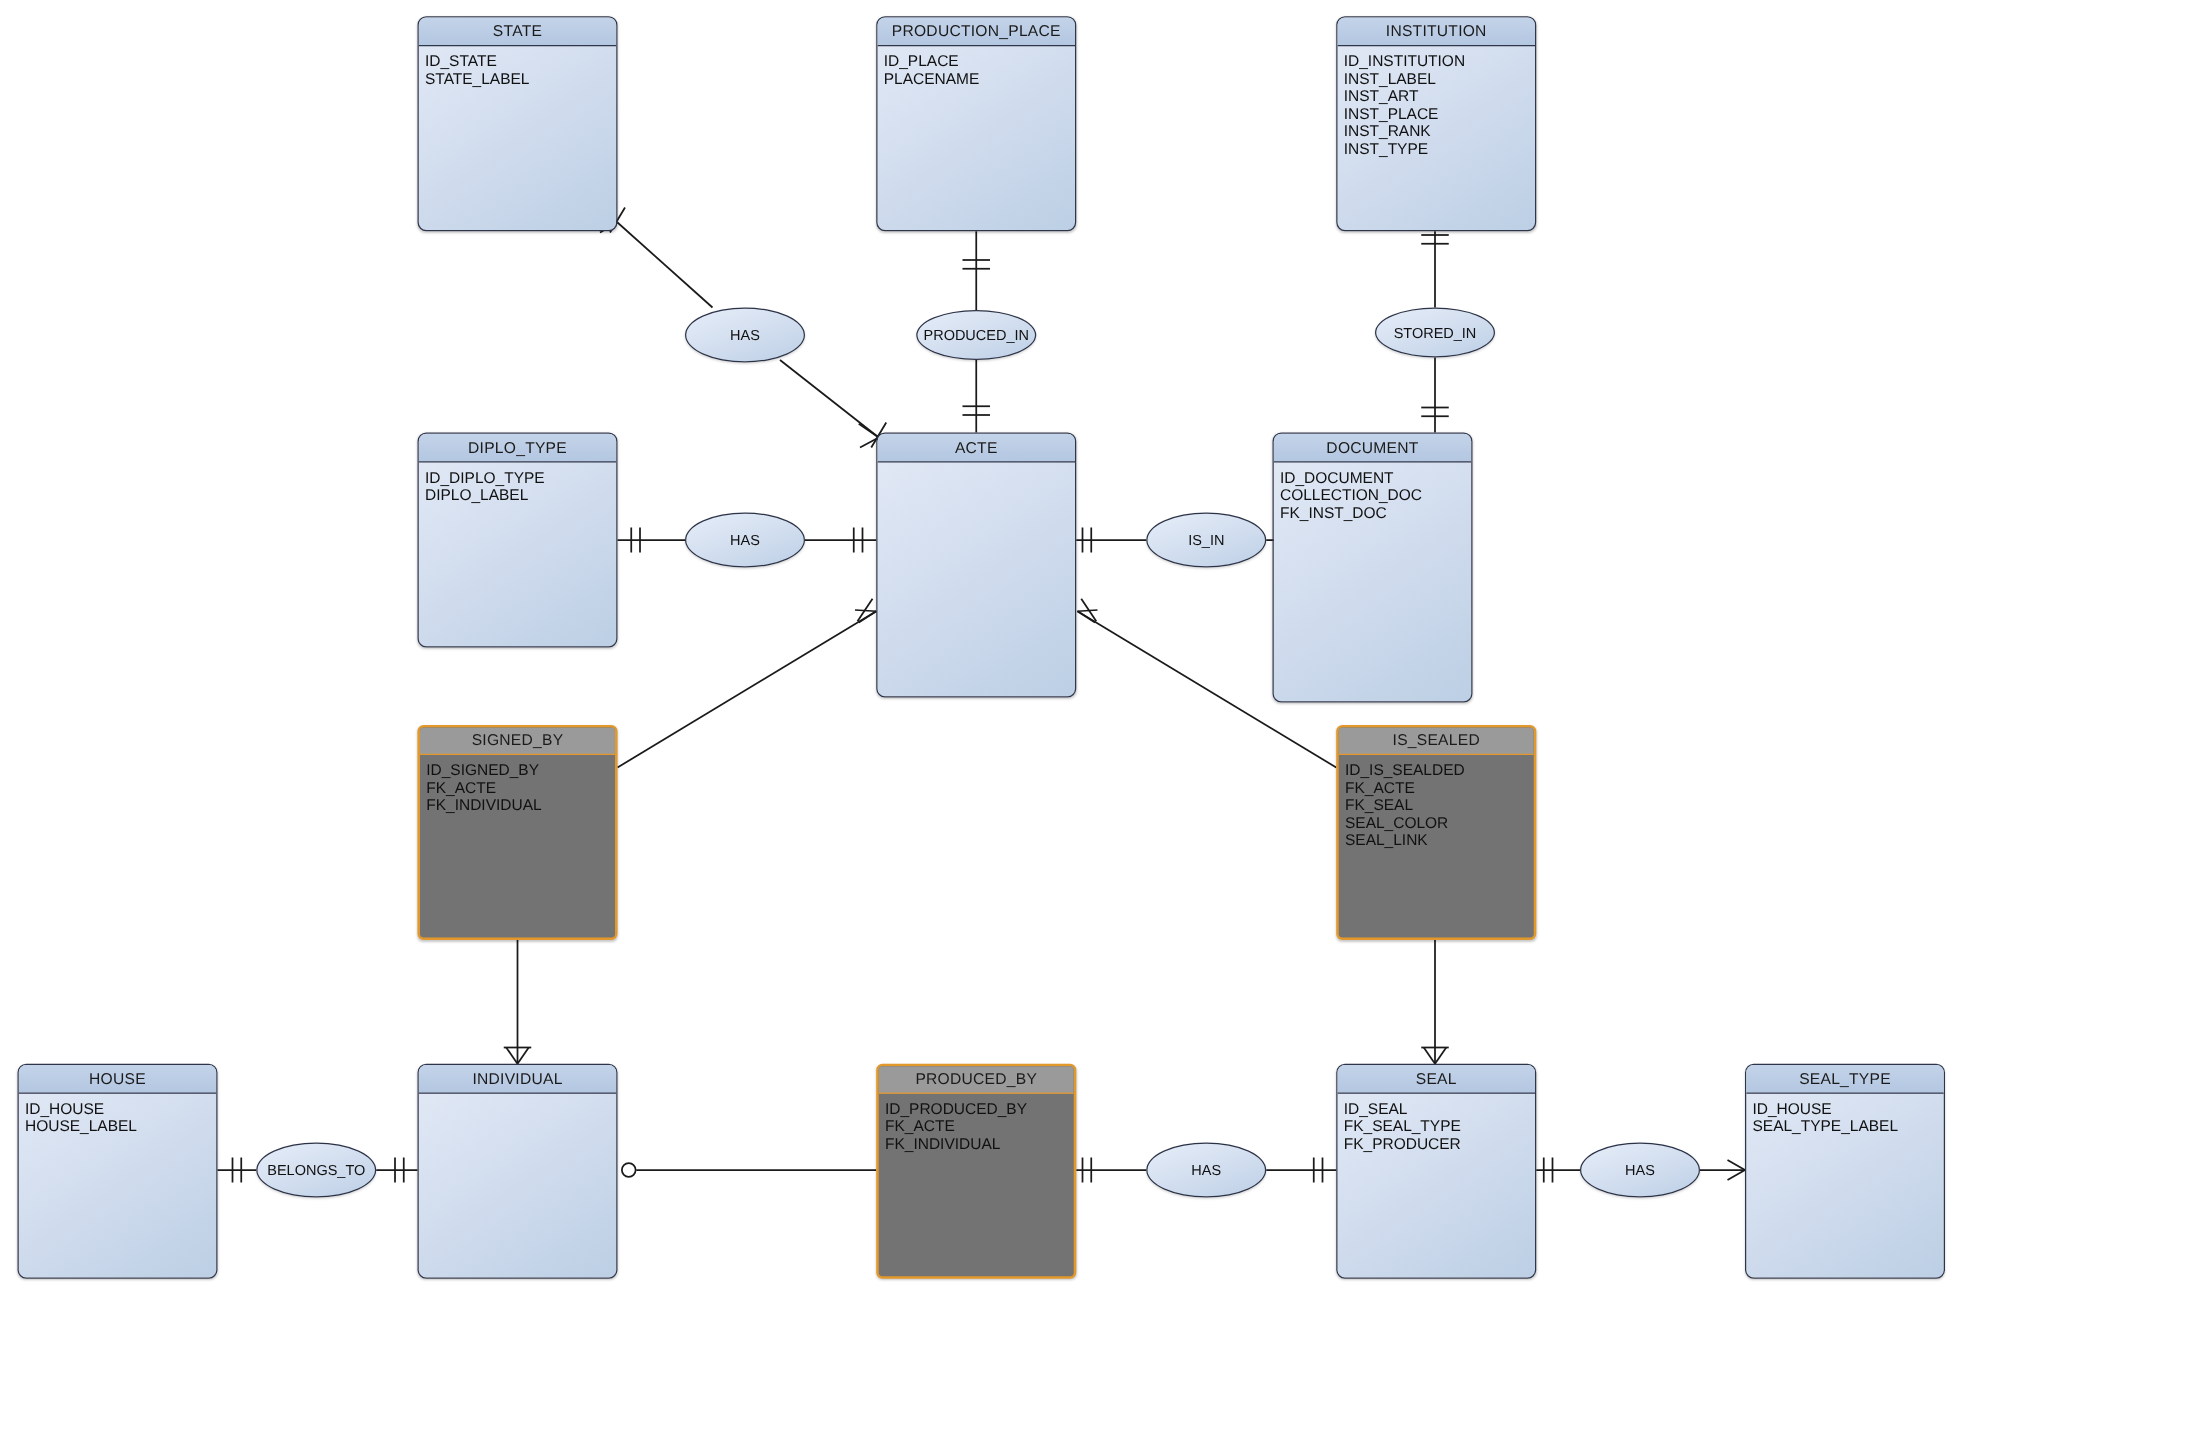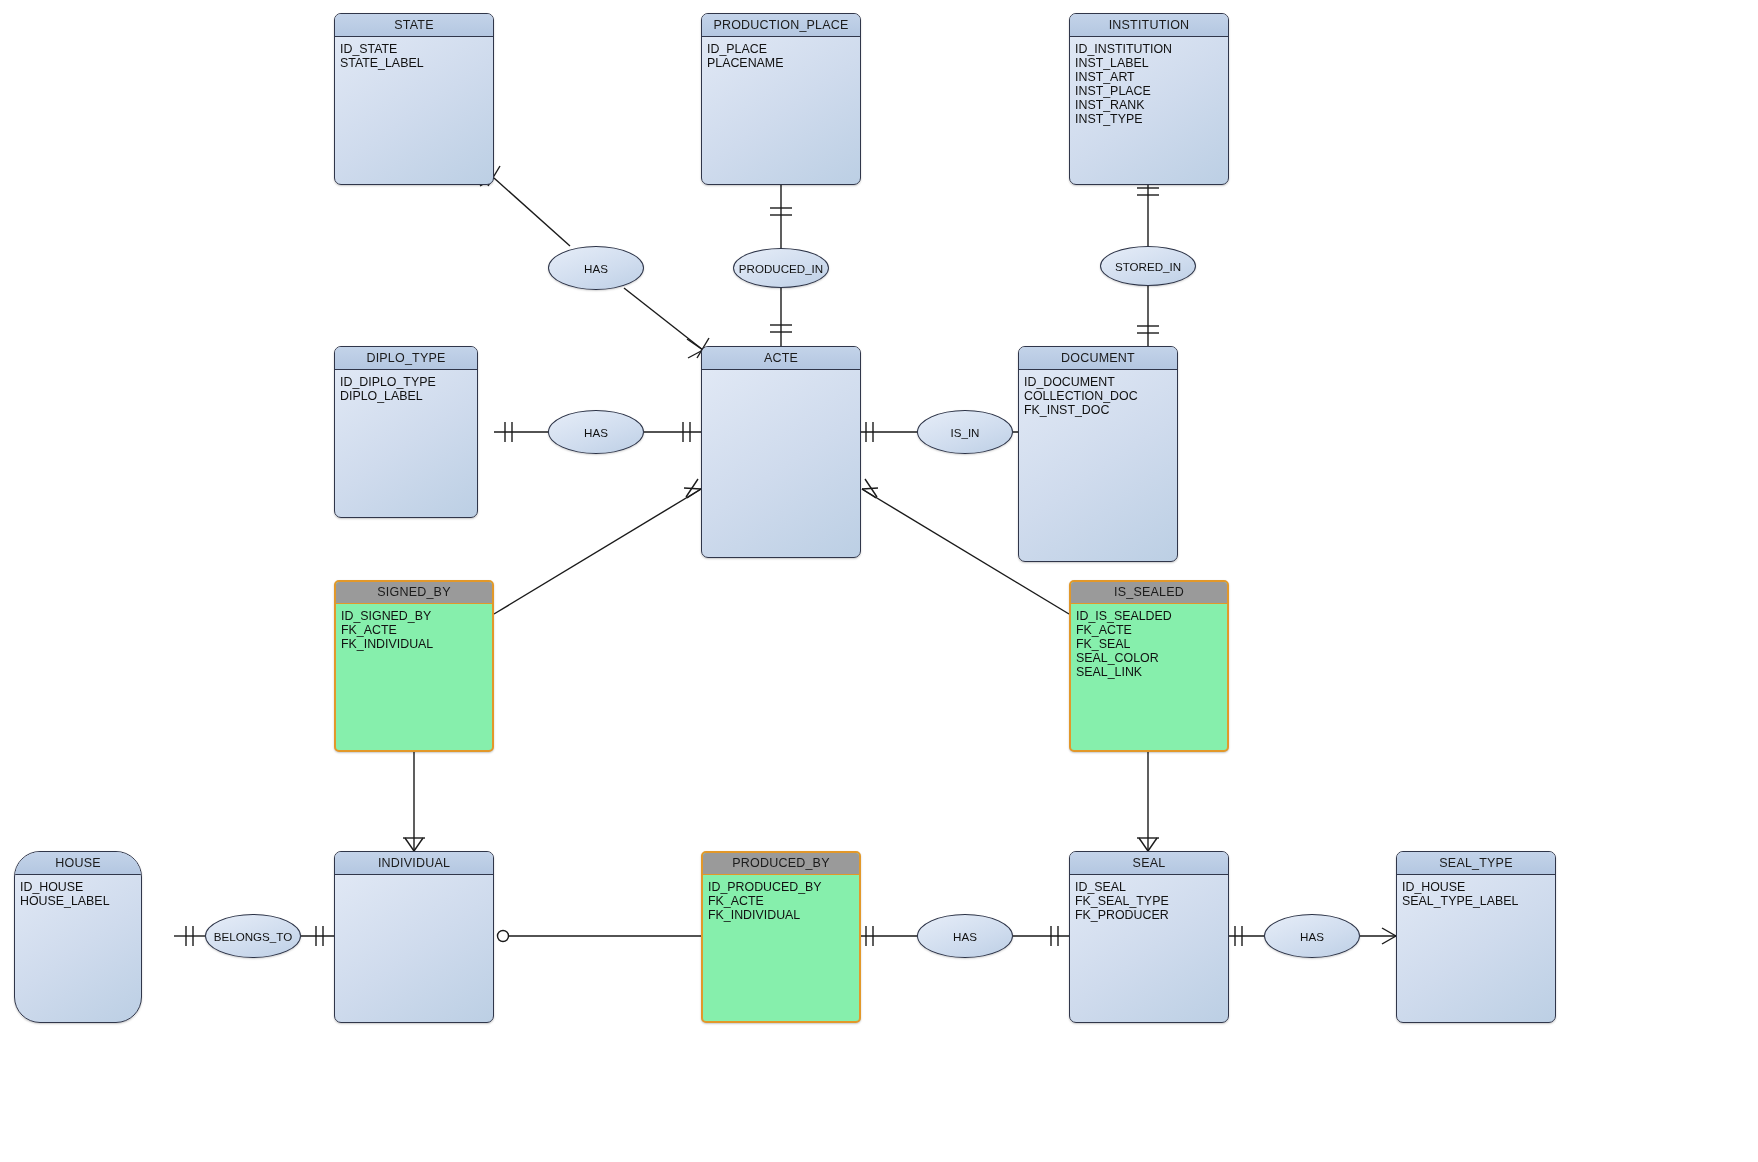--- a/index.html
+++ b/index.html
@@ -45,21 +45,21 @@
     padding: 5px 0 0 5px;
   }
   .entity .attr {
     font-size: 12.4px;
     line-height: 14.1px;
     color: #111111;
     white-space: nowrap;
   }
   .entity.assoc {
     border: 2px solid #e2982a;
-    background: #86efac;
+    background: #737373;
     border-radius: 5px;
   }
   .entity.assoc .ehead {
     background: #9a9a9a;
     border-bottom: 1px solid #e2982a;
     height: 21px;
     line-height: 21px;
   }
   .rel {
     position: absolute;
@@ -195,21 +195,21 @@
         <div class="ehead">INSTITUTION</div>
         <div class="ebody">
           <div class="attr">ID_INSTITUTION</div>
           <div class="attr">INST_LABEL</div>
           <div class="attr">INST_ART</div>
           <div class="attr">INST_PLACE</div>
           <div class="attr">INST_RANK</div>
           <div class="attr">INST_TYPE</div>
         </div>
       </div>
-      <div class="entity" style="left: 334px; top: 346px; width: 144px; height: 172px;">
+      <div class="entity" style="left: 334px; top: 346px; width: 160px; height: 172px;">
         <div class="ehead">DIPLO_TYPE</div>
         <div class="ebody">
           <div class="attr">ID_DIPLO_TYPE</div>
           <div class="attr">DIPLO_LABEL</div>
         </div>
       </div>
       <div class="entity" style="left: 701px; top: 346px; width: 160px; height: 212px;">
         <div class="ehead">ACTE</div>
       </div>
       <div class="entity" style="left: 1018px; top: 346px; width: 160px; height: 216px;">
@@ -231,21 +231,21 @@
       <div class="entity assoc" style="left: 1069px; top: 580px; width: 160px; height: 172px;">
         <div class="ehead">IS_SEALED</div>
         <div class="ebody">
           <div class="attr">ID_IS_SEALDED</div>
           <div class="attr">FK_ACTE</div>
           <div class="attr">FK_SEAL</div>
           <div class="attr">SEAL_COLOR</div>
           <div class="attr">SEAL_LINK</div>
         </div>
       </div>
-      <div class="entity" style="left: 14px; top: 851px; width: 128px; height: 172px; border-radius: 26px;">
+      <div class="entity" style="left: 14px; top: 851px; width: 160px; height: 172px;">
         <div class="ehead">HOUSE</div>
         <div class="ebody">
           <div class="attr">ID_HOUSE</div>
           <div class="attr">HOUSE_LABEL</div>
         </div>
       </div>
       <div class="entity" style="left: 334px; top: 851px; width: 160px; height: 172px;">
         <div class="ehead">INDIVIDUAL</div>
       </div>
       <div class="entity assoc" style="left: 701px; top: 851px; width: 160px; height: 172px;">

